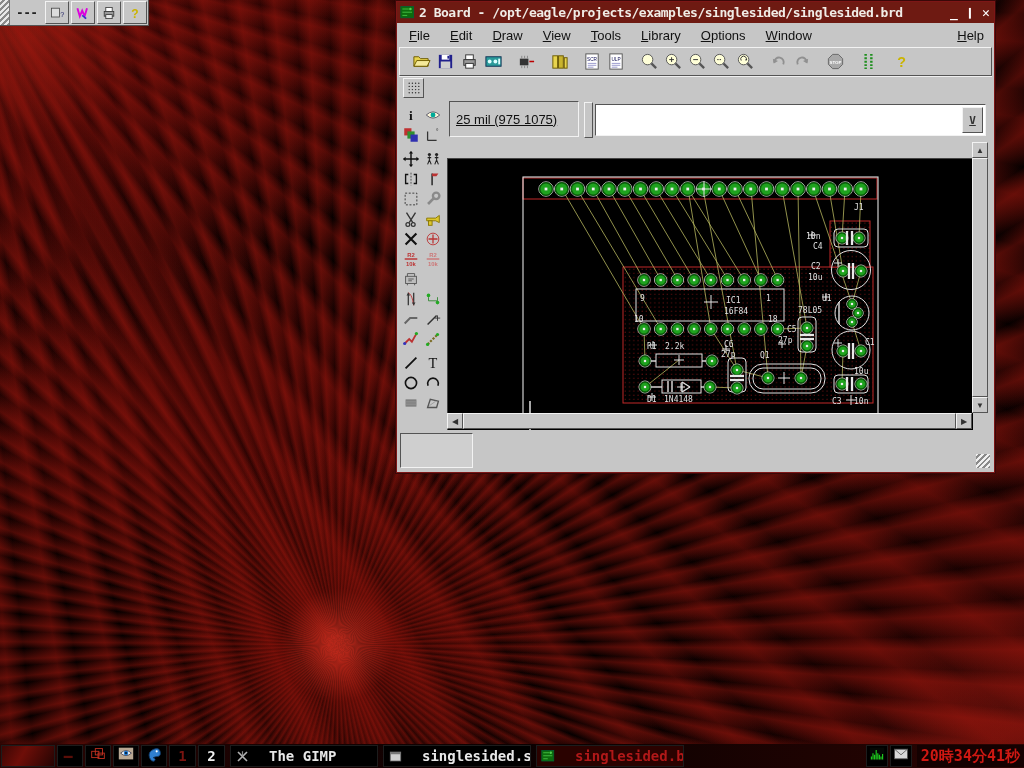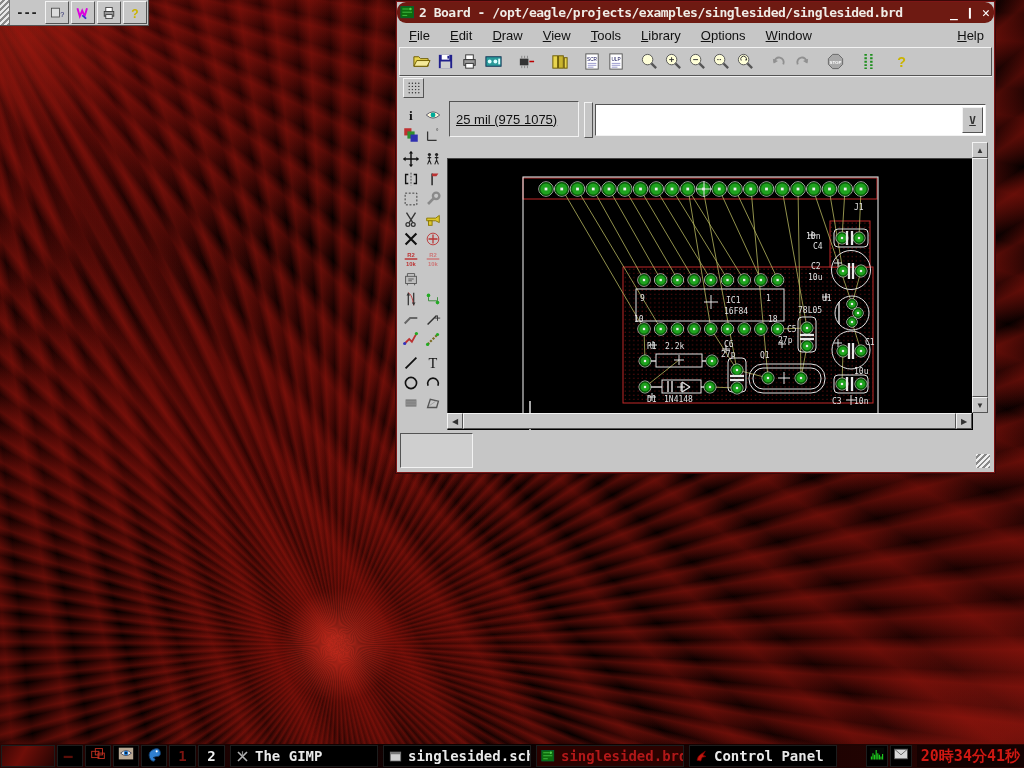--- a/index.html
+++ b/index.html
@@ -19,21 +19,21 @@
   .sunken{border-top:1px solid #545454;border-left:1px solid #545454;border-right:1px solid #f2f2f2;border-bottom:1px solid #f2f2f2;background:#c6c6c6;}
   .btn{display:flex;align-items:center;justify-content:center;box-sizing:border-box;}
   .btn svg{display:block;}
   
   #minipanel{position:absolute;left:0;top:0;height:25px;display:flex;align-items:stretch;background:#c6c6c6;border-right:1px solid #555;border-bottom:1px solid #555;}
   #minipanel .handle{width:9px;background:repeating-linear-gradient(135deg,#e8e8e8 0 2px,#8a8a8a 2px 4px);border-right:1px solid #777;}
   #minipanel .mlabel{width:34px;display:flex;align-items:center;justify-content:center;font:bold 12px "DejaVu Sans Mono",monospace;color:#222;}
   #minipanel .pbtn{width:24px;margin:1px;}
   
   #eagle{position:absolute;left:396px;top:1px;width:597px;height:470px;background:#c6c6c6;border:1px solid #7d1616;box-shadow:0 0 0 1px #3a0808;}
-  #titlebar{position:absolute;left:0;top:0;width:100%;height:21px;background:#6e1a12;display:flex;align-items:center;color:#f0ece6;border-radius:9px;}
+  #titlebar{position:absolute;left:0;top:0;width:100%;height:21px;background:#6e1a12;display:flex;align-items:center;color:#f0ece6;}
   #titlebar .wicon{width:15px;height:15px;margin:0 4px 0 3px;}
   #titlebar .ttext{flex:1;font:bold 13px "DejaVu Sans Mono",monospace;white-space:nowrap;overflow:hidden;letter-spacing:-0.5px;}
   #titlebar .tbtn{width:16px;text-align:center;font:bold 13px "DejaVu Sans Mono",monospace;color:#fff;cursor:default;}
   #menubar{position:absolute;left:2px;top:22px;right:2px;height:23px;display:flex;align-items:center;font:13px "Liberation Sans",sans-serif;color:#111;}
   #menubar .mi{padding:2px 10px;}
   #menubar .help{margin-left:auto;padding-right:8px;text-align:center;}
   #menubar u{text-decoration:underline;}
   #toolbar{position:absolute;left:2px;top:45px;right:2px;height:29px;display:flex;align-items:center;padding-left:10px;box-sizing:border-box;}
   #toolbar .tbt{width:23px;height:23px;margin-right:1px;}
   #toolbar .gap{width:9px;}
@@ -59,21 +59,21 @@
   
   #statusrow{position:absolute;left:2px;top:428px;right:2px;height:40px;}
   #statusbox{position:absolute;left:1px;top:3px;width:71px;height:33px;background:#cfcfcf;}
   #resizegrip{position:absolute;right:2px;bottom:2px;width:14px;height:14px;background:repeating-linear-gradient(135deg,#efefef 0 2px,#8a8a8a 2px 4px);}
   
   #taskbar{position:absolute;left:0;top:744px;width:1024px;height:24px;background:linear-gradient(90deg,#2a0503,#160202 30%,#0b0101 55%,#1e0302 80%,#2a0503);display:flex;align-items:center;}
   .tkbtn{height:22px;margin:1px 1px;background:#000;display:flex;align-items:center;padding:0 4px;box-sizing:border-box;border:1px solid #1c1c1c;}
   .tklaunch{width:26px;justify-content:center;}
   .tkpager{width:54px;justify-content:center;background:linear-gradient(120deg,#3a0604,#6e0e08 40%,#240403);}
   .tkws{width:27px;justify-content:center;font:bold 14px "DejaVu Sans Mono",monospace;}
-  .tktask{width:148px;font:bold 14px "DejaVu Sans Mono",monospace;color:#e8e8e8;white-space:nowrap;overflow:hidden;margin-left:4px;}
+  .tktask{width:148px;font:bold 14px "DejaVu Sans Mono",monospace;color:#e8e8e8;white-space:nowrap;overflow:hidden;margin-left:4px;gap:14px;}
   .tktask .ticn{margin-right:5px;flex:none;display:flex;}
   .tkclock{margin-left:4px;padding:0 4px;font:bold 15px "DejaVu Sans Mono",monospace;color:#cf1812;background:#140101;height:22px;display:flex;align-items:center;}
   .tktray{width:22px;justify-content:center;}
 </style>
 </head>
 <body>
 
 <div id="desktop">
 
   <div id="minipanel">
@@ -988,28 +988,20 @@
       <div class="tkbtn tktask" style="background: rgb(42, 2, 0); color: rgb(176, 24, 24);">
         <span class="ticn">
           <svg width="15" height="15" viewBox="0 0 20 20">
             <rect x="1" y="2" width="16" height="14" fill="#0d6b0d" stroke="#063"></rect>
             <path d="M3 5h8M3 9h12M3 13h6" stroke="#4fd04f"></path>
             <circle cx="13" cy="5" r="1.6" fill="#4fd04f"></circle>
           </svg>
         </span>
         <span>singlesided.brd</span>
       </div>
-      <div class="tkbtn tktask" style="background: rgb(0, 0, 0); color: rgb(232, 232, 232);">
-        <span class="ticn">
-          <svg width="15" height="15" viewBox="0 0 20 20">
-            <path d="M4 15q1-6 5-8l6-4-3 5 4 2-5 1-2 5z" fill="#c01810" stroke="#700"></path>
-          </svg>
-        </span>
-        <span>Control Panel</span>
-      </div>
       <div style="flex: 1 1 0%;"></div>
       <div class="tkbtn tktray">
         <span><svg width="16" height="16" viewBox="0 0 20 20">
             <rect x="1" y="2" width="18" height="16" fill="#050805"></rect>
             <path d="M3 17V13M5 17V9M7 17v-6M9 17V5M11 17v-8M13 17V11M15 17v-4M17 17v-7" stroke="#1fd01f" stroke-width="1.4"></path>
           </svg></span>
       </div>
       <div class="tkbtn tktray">
         <span><svg width="16" height="16" viewBox="0 0 20 20">
             <rect x="2" y="4" width="16" height="12" fill="#d8d8d8" stroke="#555"></rect>

